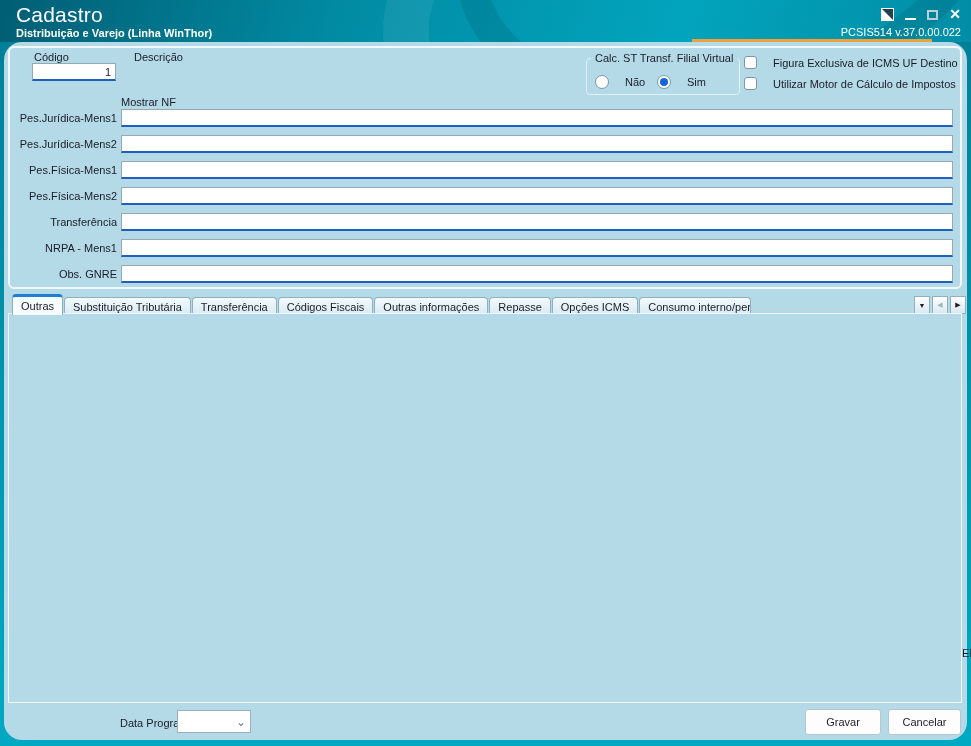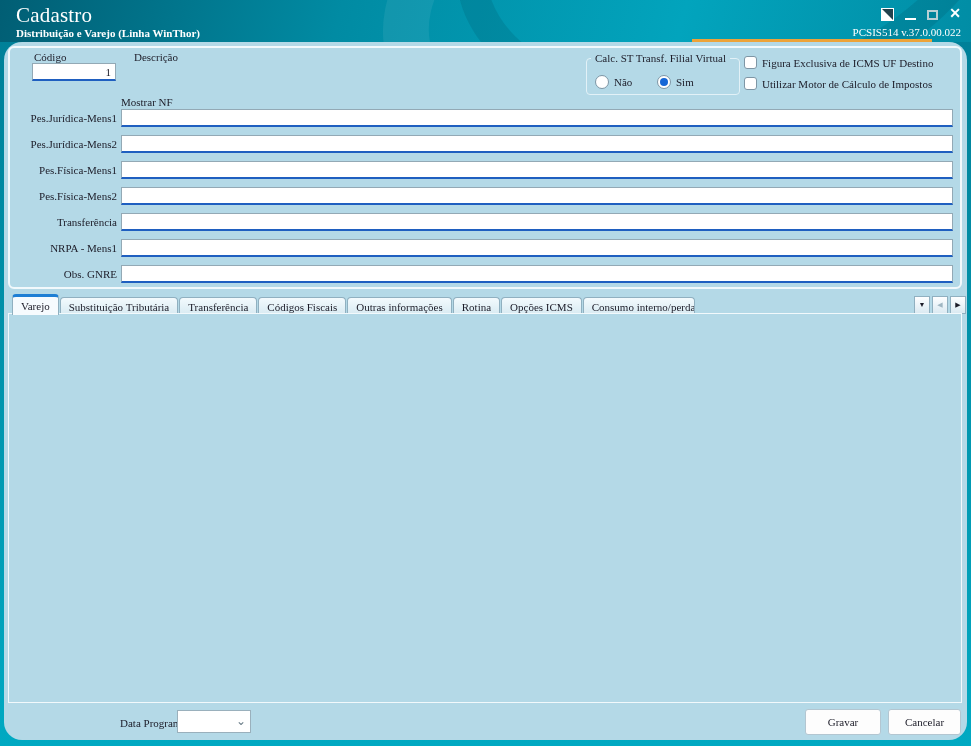--- a/index.html
+++ b/index.html
@@ -1,18 +1,18 @@
 <!DOCTYPE html>
 <html><head>
 <meta charset="utf-8">
 <style>
   html,body{margin:0;padding:0;background:#6a8a96;}
   .win{position:relative;width:971px;height:746px;margin:0 auto;
        background:linear-gradient(#007e96,#00a9c2);
-       font-family:Liberation Serif, serif;font-size:11px;color:#1c1c28;
+       font-family:Liberation Sans, sans-serif;font-size:11px;color:#1c1c28;
        overflow:hidden;}
   
   .titlebar{position:absolute;left:0;top:0;right:0;height:42px;overflow:hidden;
     background:linear-gradient(105deg,#015e74 0%,#018ba3 35%,#02a4bd 70%,#018da5 100%);}
   .titlebar::before{content:"";position:absolute;right:-140px;top:-210px;width:640px;height:300px;
     border-radius:50%;border:46px solid rgba(255,255,255,0.07);transform:rotate(-10deg);}
   .titlebar::after{content:"";position:absolute;right:-40px;top:-250px;width:500px;height:300px;
     border-radius:50%;border:30px solid rgba(0,40,55,0.12);transform:rotate(-14deg);}
   .tb-title{position:absolute;left:16px;top:3px;font-size:21px;color:#fff;letter-spacing:.2px;z-index:3;}
   .tb-sub{position:absolute;left:16px;top:27px;font-size:11px;font-weight:bold;color:#fff;z-index:3;}
@@ -34,21 +34,21 @@
   .f.blue{border-bottom:2px solid #1F5FC0;}
   .f.num{justify-content:flex-end;}
   .f.dis{background:#dcdcdc;border:1px solid #9d9d9d;color:#8a8a8a;}
   .dots{position:absolute;height:18px;box-sizing:border-box;background:#e3eff6;border:1px solid #a9c5d4;
         border-radius:2px;color:#7e96a8;display:flex;align-items:center;justify-content:center;
         font-size:10px;letter-spacing:1px;}
   .g{position:absolute;border:1px solid #e2f1f7;border-radius:4px;box-sizing:border-box;}
   .g>.t{position:absolute;top:-7px;left:8px;background:#B4D9E7;padding:0 4px;white-space:nowrap;line-height:12px;}
   .sel{background:#5B9BD5;color:#0b1c55;font-weight:bold;padding:0 1px;border-right:1px solid #11244f;}
   
-  .cb{position:absolute;display:flex;align-items:center;gap:5px;white-space:nowrap;background:transparent;}
+  .cb{position:absolute;display:flex;align-items:center;gap:16px;white-space:nowrap;background:transparent;}
   .cb.fill{background:#B4D9E7;padding:0 3px;}
   .bx{width:13px;height:13px;box-sizing:border-box;background:#fff;border:1px solid #7e96a5;
       border-radius:3px;flex:none;position:relative;}
   .bx.chk{background:#2F7ED3;border-color:#2F7ED3;}
   .bx.chk::after{content:"";position:absolute;left:4px;top:1px;width:3px;height:7px;
       border:solid #fff;border-width:0 2px 2px 0;transform:rotate(40deg);}
   .bx.ind{background:#2F7ED3;border-color:#2F7ED3;}
   .bx.ind::after{content:"";position:absolute;left:2px;right:2px;top:5px;height:3px;background:#fff;border-radius:1px;}
   .bx.dind{background:#a8a8a8;border-color:#a8a8a8;}
   .bx.dind::after{content:"";position:absolute;left:2px;right:2px;top:5px;height:3px;background:#f2f2f2;border-radius:1px;}
@@ -135,26 +135,26 @@
     <span class="l" style="left:4px;top:148px;width:109px;text-align:right;">Pes.Física-Mens2</span>
     <div class="f blue" style="left:117px;top:145px;width:832px;"></div>
     <span class="l" style="left:4px;top:174px;width:109px;text-align:right;">Transferência</span>
     <div class="f blue" style="left:117px;top:171px;width:832px;"></div>
     <span class="l" style="left:4px;top:200px;width:109px;text-align:right;">NRPA - Mens1</span>
     <div class="f blue" style="left:117px;top:197px;width:832px;"></div>
     <span class="l" style="left:4px;top:226px;width:109px;text-align:right;">Obs. GNRE</span>
     <div class="f blue" style="left:117px;top:223px;width:832px;"></div>
 
     <div class="tabs">
-      <div class="tab active">Varejo</div>
+      <div class="tab active">Outras</div>
       <div class="tab">Substituição Tributária</div>
       <div class="tab">Transferência</div>
       <div class="tab">Códigos Fiscais</div>
       <div class="tab">Outras informações</div>
-      <div class="tab">Rotina</div>
+      <div class="tab">Repasse</div>
       <div class="tab">Opções ICMS</div>
       <div class="tab cut">Consumo interno/perda/ajuste</div>
     </div>
     <div class="tbtn" style="left:910px;">▼</div>
     <div class="tbtn dis" style="left:928px;">◀</div>
     <div class="tbtn" style="left:946px;">▶</div>
 
     <div class="panel"></div>
 
     <div class="g" style="left:9px;top:278px;width:538px;height:116px;">

